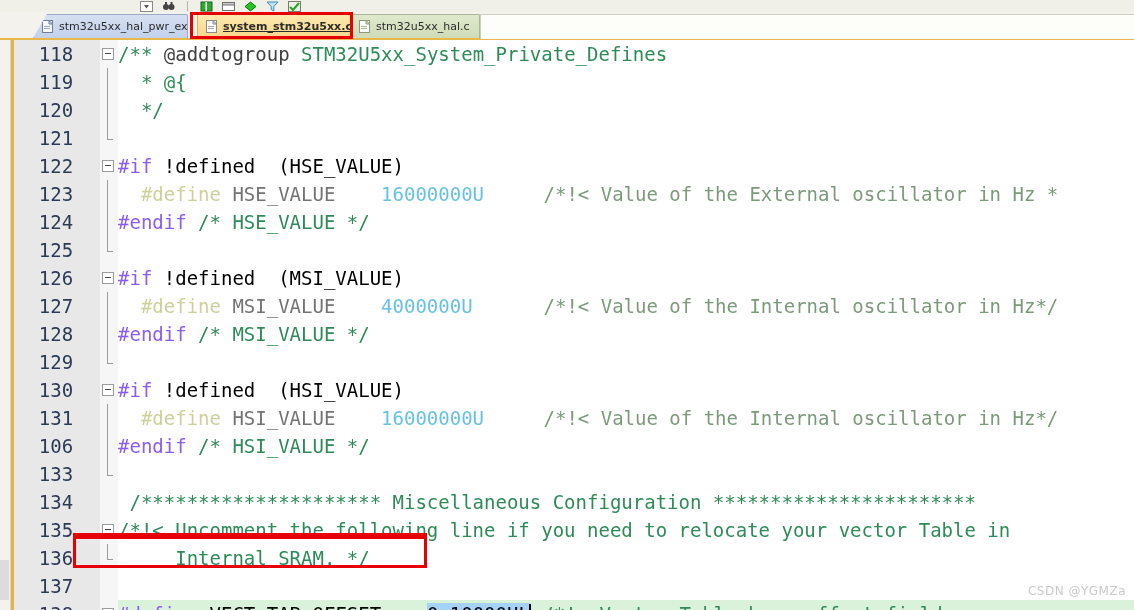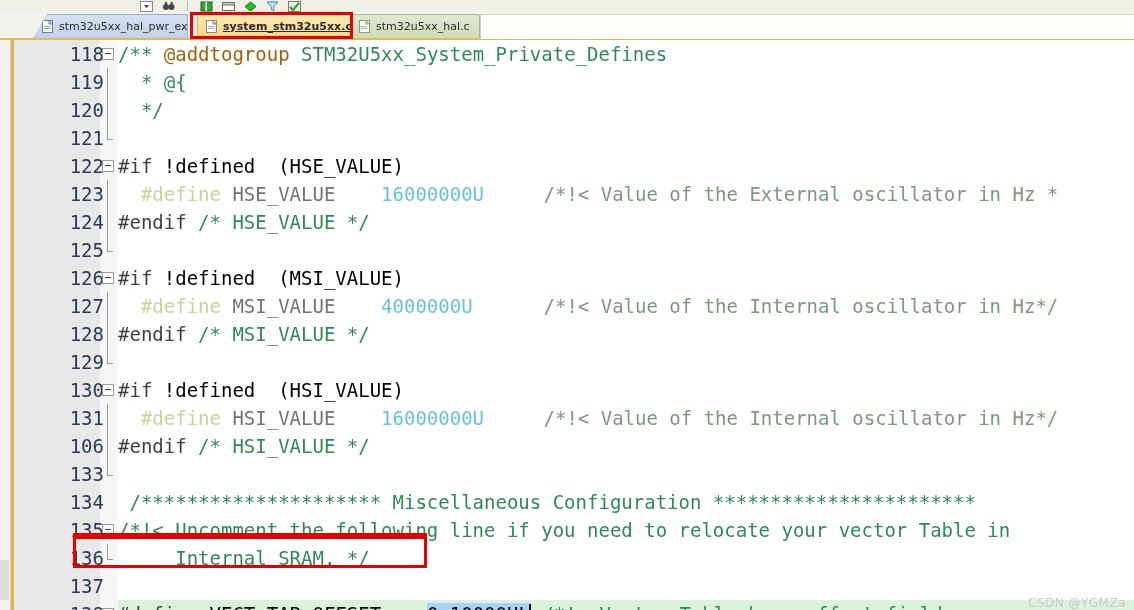--- a/index.html
+++ b/index.html
@@ -148,23 +148,23 @@
     position: relative;
     height: 28px;
     line-height: 28px;
     white-space: pre;
     font-size: 19px;
     font-family: "DejaVu Sans Mono", monospace;
     letter-spacing: 0px;
   }
   .lno {
     position: absolute;
-    left: 20px;
+    left: 14px;
     width: 84px;
-    text-align: right;
+    text-align: center;
     color: #2b3a55;
     font-size: 19px;
     font-family: "DejaVu Sans Mono", monospace;
   }
   .code {
     position: absolute;
     left: 118px;
     white-space: pre;
   }
   .line.modified .code-bg {
@@ -191,26 +191,26 @@
   .fend {
     position:absolute; left:107px; top:0; width:1px; height:16px; background:#9b9b9b;
   }
   .fend::after {
     content:""; position:absolute; left:0; top:15px; width:6px; height:1px; background:#9b9b9b;
   }
 
   
   .c-com   { color:#2e8b57; }    
   .c-comd  { color:#7a9a7a;padding-left:48px; }    
-  .c-kw    { color:#404040;margin-top:48px; }    
+  .c-kw    { color:#8b5cf6;margin-top:48px; }    
   .c-kwd   { color:#cfcf9b; }    
   .c-txt   { color:#000000; }
   .c-txtd  { color:#737373; }    
   .c-num   { color:#66c2e0; }    
-  .c-doc   { color:#a16207; }
+  .c-doc   { color:#404040; }
 
   .sel {
     background:#a6d2f5;
     color:#000000;
   }
   .caret {
     display:inline-block;
     width:2px; height:21px;
     background:#000;
     vertical-align:-4px;
@@ -232,21 +232,21 @@
   .ann-line137 {
     position:absolute;
     left: 73px; top: 493px;
     width: 354px; height: 3px;
     background:#e60000;
     z-index:16;
   }
 
   .watermark {
     position: absolute;
-    right: 8px; bottom: 0;
+    right: 8px; bottom: 12px;
     font-family: "DejaVu Sans", sans-serif;
     font-size: 12px;
     color: #c9c9c9;
     letter-spacing: 0.5px;
   }
   .scroll-nub {
     position:absolute; left:0; top:520px; width:9px; height:40px;
     background:#dcdcdc;
   }
 </style>

